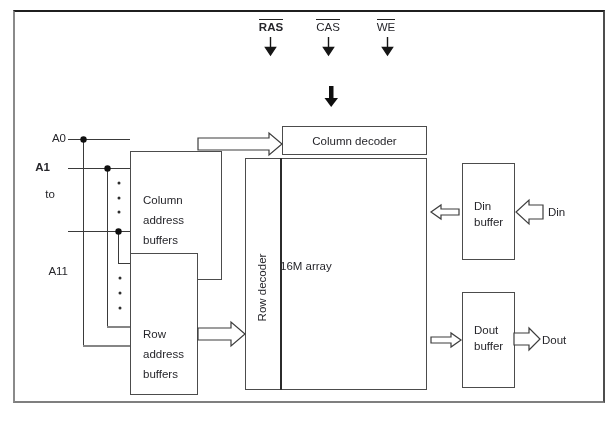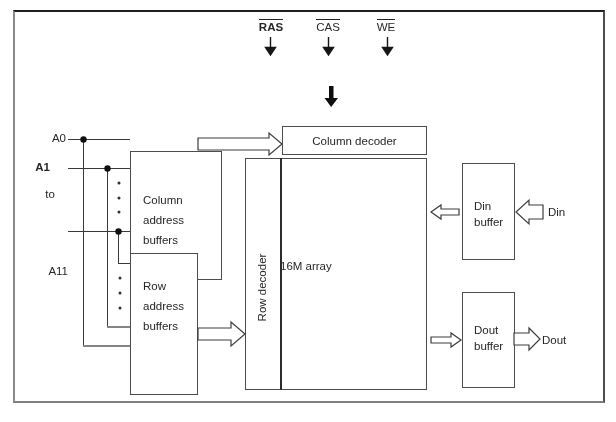--- a/index.html
+++ b/index.html
@@ -55,21 +55,21 @@
   <div class="box" style="left:245px;top:158px;width:182px;height:232px;"></div>
   <div class="rot-lbl">Row decoder</div>
   <div class="plain-lbl" style="left:280px;top:260px;width:147px;">16M array</div>
 
   <div class="box stack" style="left:130px;top:125px;width:92px;height:129px;padding:38px 0 16px 12px;margin-top:26px;">
     <div style="line-height:20px;">Column</div>
     <div style="line-height:20px;">address</div>
     <div style="line-height:20px;">buffers</div>
   </div>
 
-  <div class="box stack" style="left:130px;top:253px;width:68px;height:142px;padding:22px 0 0 12px;">
+  <div class="box stack" style="left:130px;top:253px;width:68px;height:142px;padding:70px 0 0 12px;">
     <div style="line-height:20px;">Row</div>
     <div style="line-height:20px;">address</div>
     <div style="line-height:20px;">buffers</div>
   </div>
 
   <div class="box stack" style="left:462px;top:163px;width:53px;height:97px;padding:34px 0 0 11px;">
     <div style="line-height:16px;">Din</div>
     <div style="line-height:16px;">buffer</div>
   </div>
 

